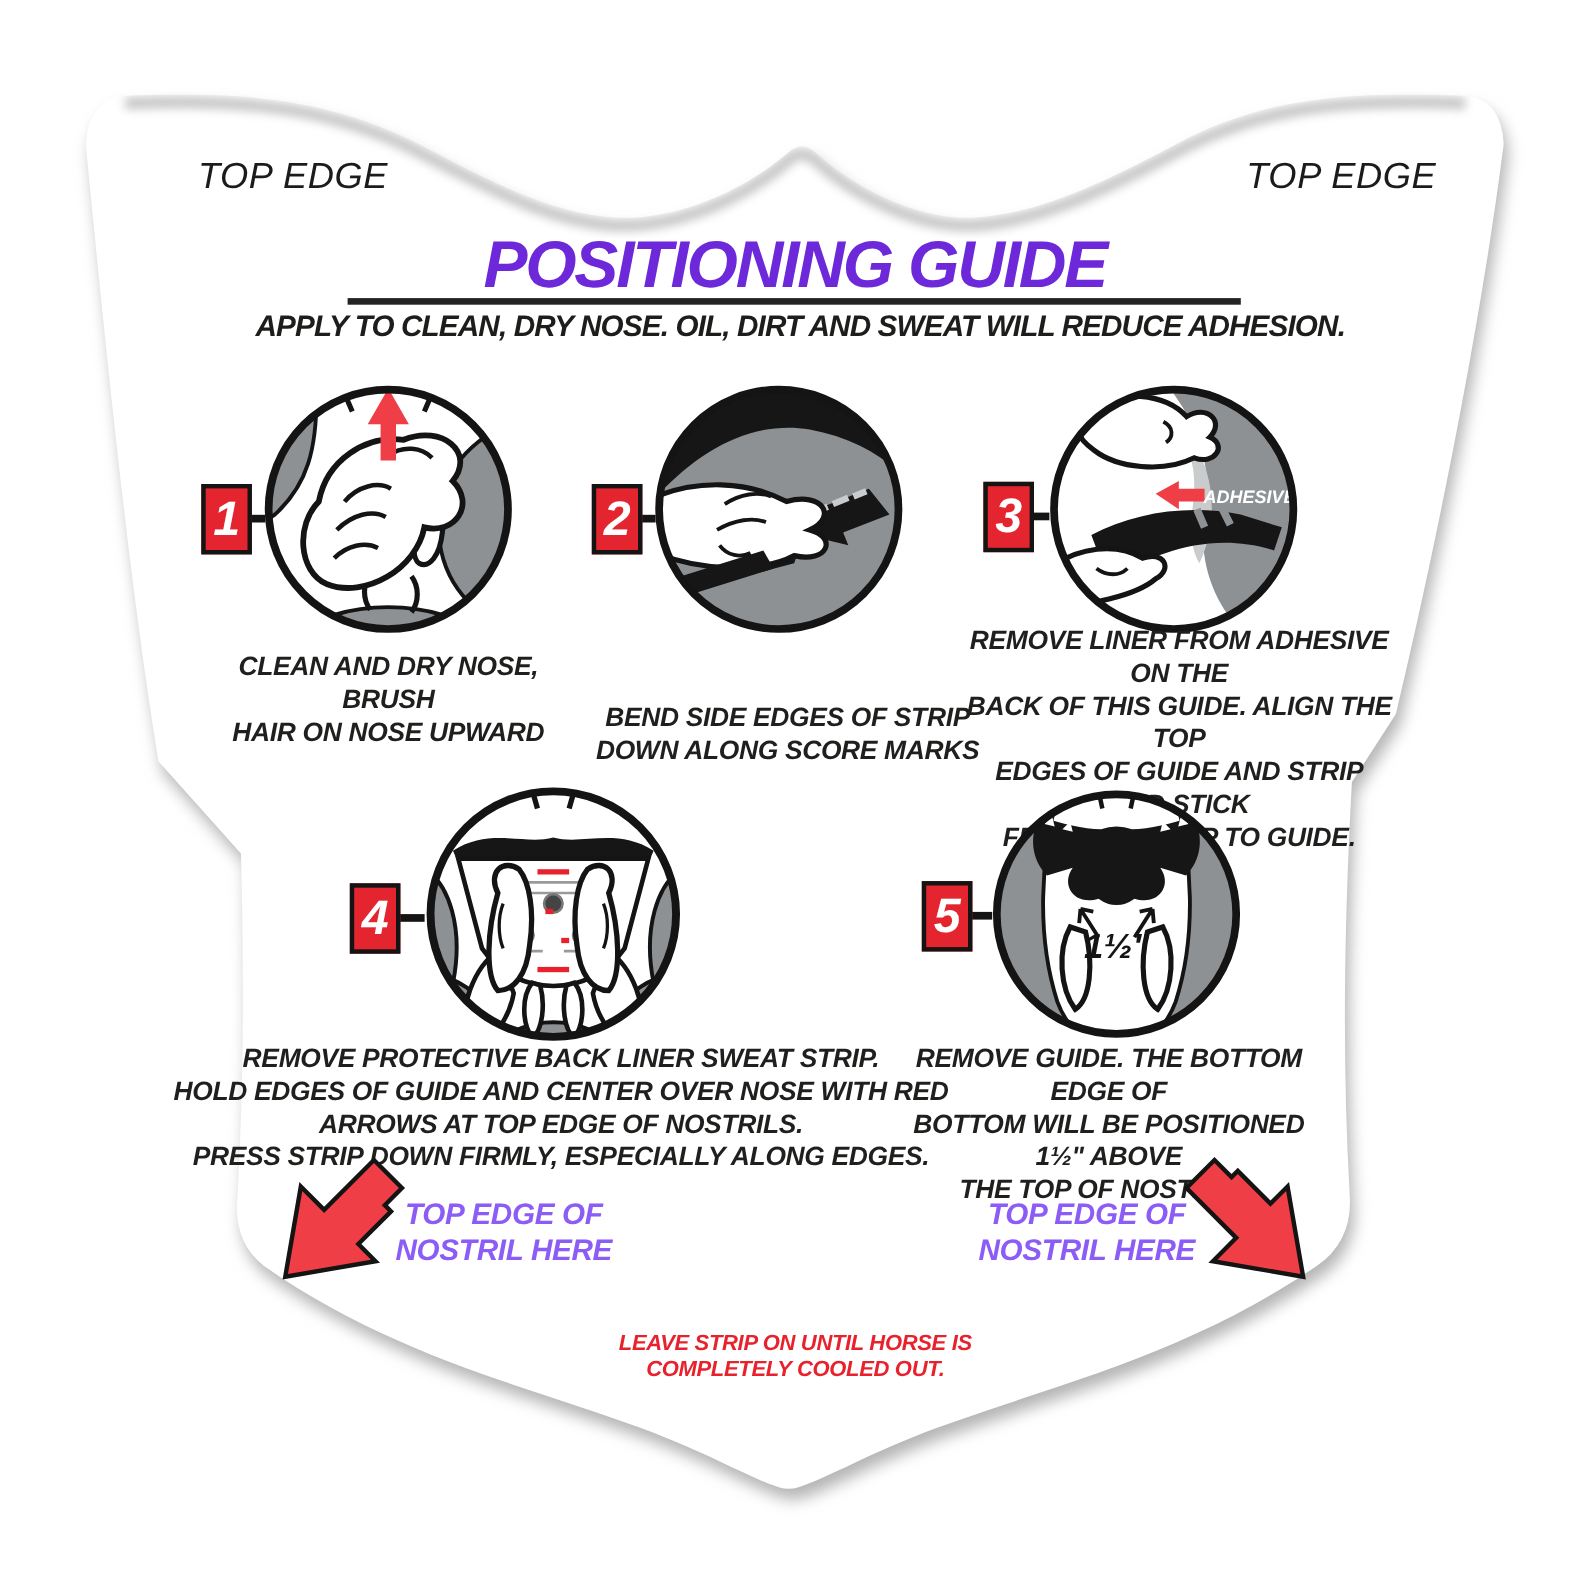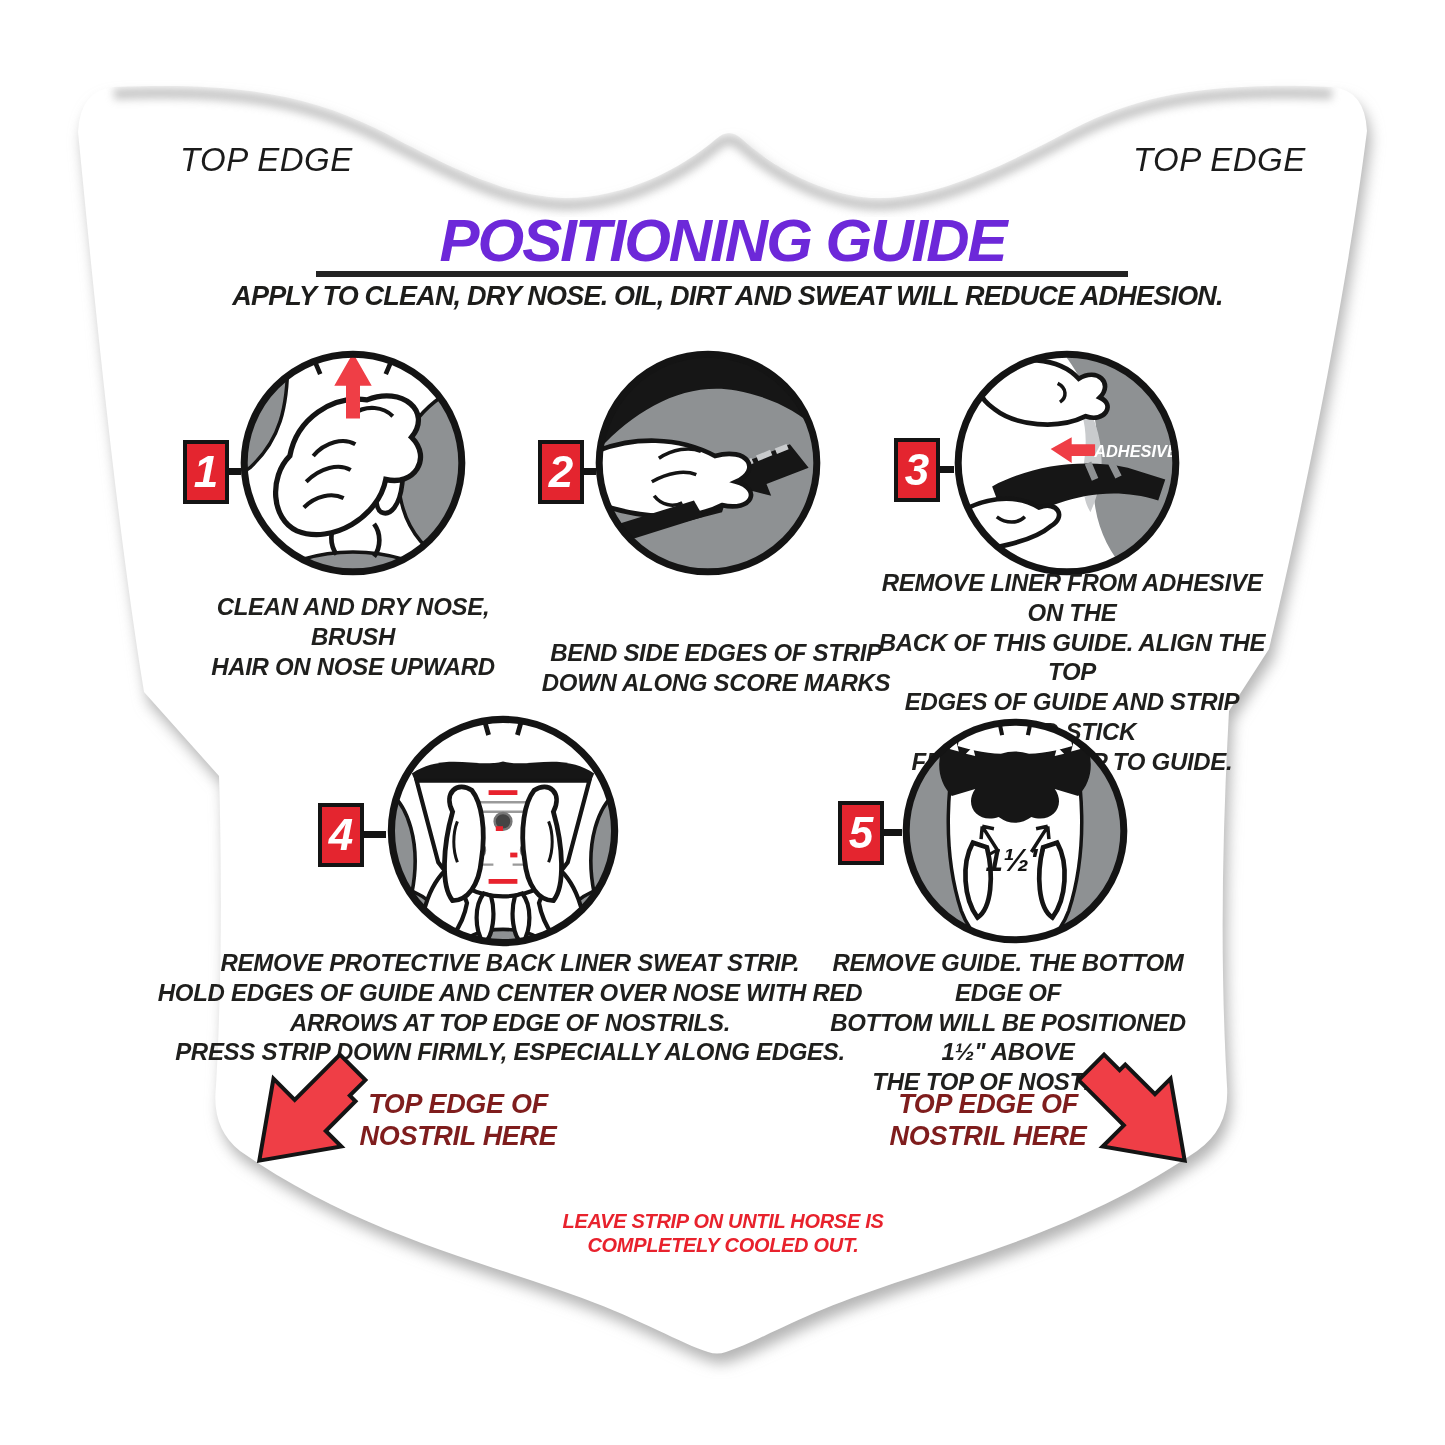--- a/index.html
+++ b/index.html
@@ -19,21 +19,21 @@
              font-size:25px;font-weight:700;letter-spacing:-0.5px;color:#e8222d;white-space:nowrap;}
   
   .tab{position:absolute;width:38px;height:56px;background:#e4252f;border:4px solid #141414;
        display:flex;align-items:center;justify-content:center;z-index:3;}
   .tab span{color:#ffffff;font-size:44px;font-weight:700;line-height:1;}
   .bar{position:absolute;height:7px;background:#141414;z-index:2;}
   
   .caption{position:absolute;text-align:center;font-weight:700;font-size:24px;line-height:1.24;
            letter-spacing:-0.3px;color:#1f1f1d;white-space:pre-line;}
   .marker-text{position:absolute;text-align:center;font-weight:700;font-size:27px;line-height:1.2;
-               letter-spacing:-0.3px;color:#7f1d1d;white-space:pre-line;}
+               letter-spacing:-0.3px;color:#8b5cf6;white-space:pre-line;}
   #footer-note{position:absolute;text-align:center;font-weight:700;font-size:20px;line-height:1.18;
                letter-spacing:-0.3px;color:#e8222d;white-space:pre-line;}
   svg text{font-family:"Liberation Sans",sans-serif;}
 </style>
 </head>
 <body>
 
 <div id="canvas">
 
   <svg id="diecut" width="1445" height="1445" viewBox="0 0 1445 1445">

